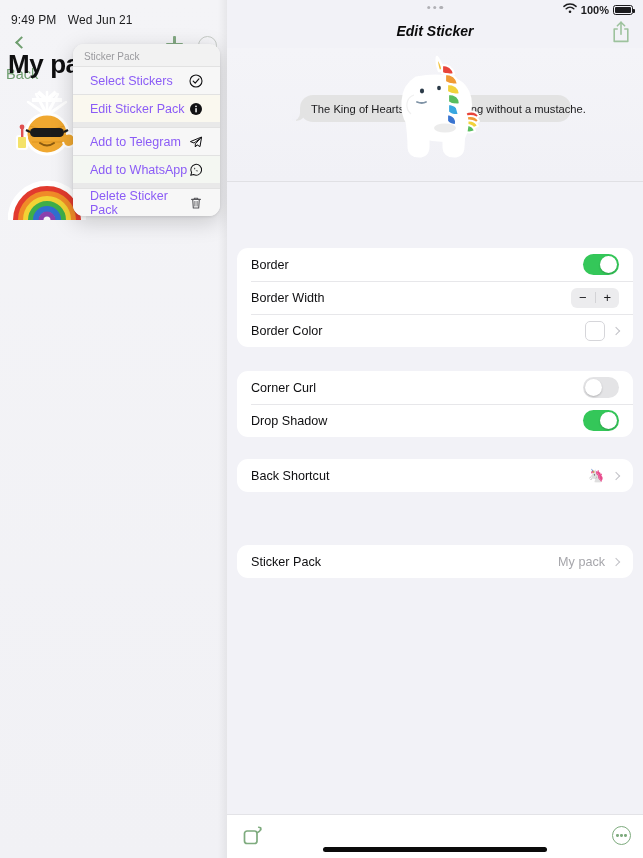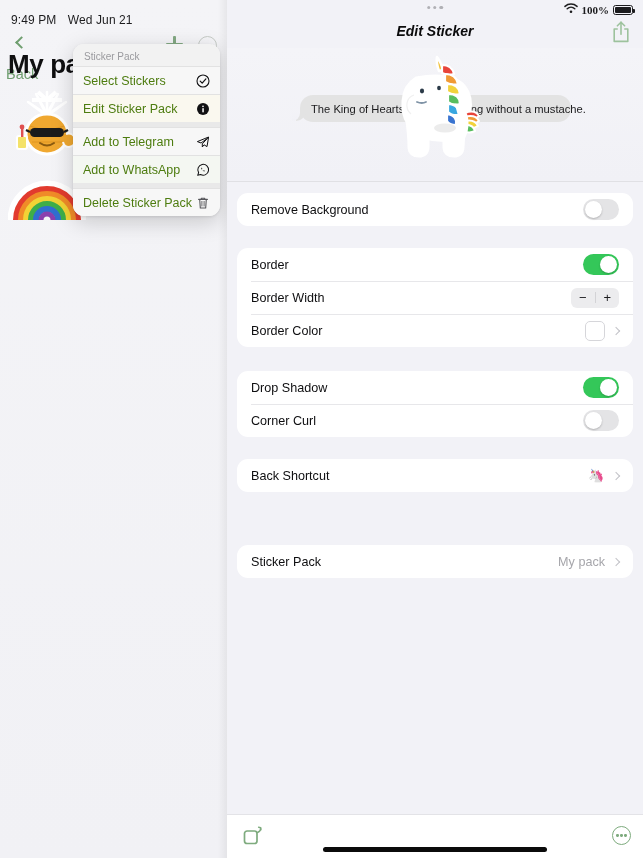--- a/index.html
+++ b/index.html
@@ -62,39 +62,39 @@
     background:#f7f7f7; border-radius:11px; overflow:hidden;
     box-shadow: 0 6px 22px rgba(0,0,0,0.18), 0 1px 3px rgba(0,0,0,0.10);
     z-index:30;
   }
   #menu-header {
     padding:7px 11px 4px; font-size:10px; color:#9a9a9e;
     background:#f2f2f2;
   }
   .menu-item {
     display:flex; align-items:center; justify-content:space-between;
-    padding:0 10px; height:28px; font-size:12.5px; color:#4d7c0f;
+    padding:0 17px; height:28px; font-size:12.5px; color:#8b5cf6;
     background:#f7f7f7; cursor:pointer;
     border-top:0.6px solid #e2e2e2;
   }
   .menu-item.tint-a { background:#faf8ef; }
   .menu-item.tint-b { background:#f6f6f4; }
   .menu-item.tint-c { background:#f4f7f2; }
   .menu-gap { height:5px; background:#e9e9e9; }
   .mi-icon { width:15px; height:15px; flex:none; display:flex; align-items:center; justify-content:center; }
   .mi-icon svg { display:block; }
 
   
   #right-panel {
     position:absolute; left:227px; top:0; width:416px; height:858px;
     background:#f2f2f7;
   }
   .status-right {
     position:absolute; right:10px; top:3px; display:flex; align-items:center;
-    gap:4px; font-size:11px; font-weight:bold; color:#1c1c1e;font-family:Liberation Serif, serif;
+    gap:4px; font-size:11px; font-weight:bold; color:#1c1c1e;
   }
   .batt { width:20px; height:10px; border:1.2px solid #1c1c1e; border-radius:2.6px;
     position:relative; display:inline-block; padding:1px; }
   .batt i { display:block; height:100%; background:#1c1c1e; border-radius:1px; }
   .batt::after { content:""; position:absolute; right:-3px; top:3px; width:1.6px;
     height:4px; background:#1c1c1e; border-radius:0 1px 1px 0; }
   #multitask-dots {
     position:absolute; left:50%; transform:translateX(-50%); top:6px;
     display:flex; gap:3px; cursor:pointer;
   }
@@ -382,30 +382,20 @@
         <g stroke="#ffffff" stroke-width="2" stroke-linejoin="round">
           <path d="M72 58 q10 -4 14 3 q-6 5 -14 3 Z" fill="#e8443a"></path>
           <path d="M72 62 q10 -3 14 4 q-6 5 -14 2 Z" fill="#f09a35"></path>
           <path d="M72 66 q10 -2 13 5 q-6 4 -13 1 Z" fill="#f2d23c"></path>
           <path d="M71 70 q9 -1 11 6 q-6 3 -11 0 Z" fill="#58bd5e"></path>
         </g>
         <path d="M62 50 q12 4 12 18 q0 8 -3 14" fill="#ffffff" stroke="#ffffff" stroke-width="3"></path>
       </svg>
     </div>
 
-    <div class="group" id="g-remove">
-      <div class="row">
-        <span>Remove Background</span>
-        <span class="rowval">
-          <span class="toggle">
-              <i></i>
-            </span>
-        </span>
-      </div>
-    </div>
 
     <div class="group" id="g-border">
       <div class="row">
         <span>Border</span>
         <span class="rowval">
           <span class="toggle on">
               <i></i>
             </span>
         </span>
       </div>
@@ -423,31 +413,31 @@
         <span>Border Color</span>
         <span class="rowval">
           <span class="color-swatch"></span>
           <span class="chev"></span>
         </span>
       </div>
     </div>
 
     <div class="group" id="g-shadow">
       <div class="row">
-        <span>Drop Shadow</span>
-        <span class="rowval">
-          <span class="toggle on">
+        <span>Corner Curl</span>
+        <span class="rowval">
+          <span class="toggle">
               <i></i>
             </span>
         </span>
       </div>
       <div class="row">
-        <span>Corner Curl</span>
-        <span class="rowval">
-          <span class="toggle">
+        <span>Drop Shadow</span>
+        <span class="rowval">
+          <span class="toggle on">
               <i></i>
             </span>
         </span>
       </div>
     </div>
 
     <div class="group" id="g-desc">
       <div class="row">
         <span>Back Shortcut</span>
         <span class="rowval">

